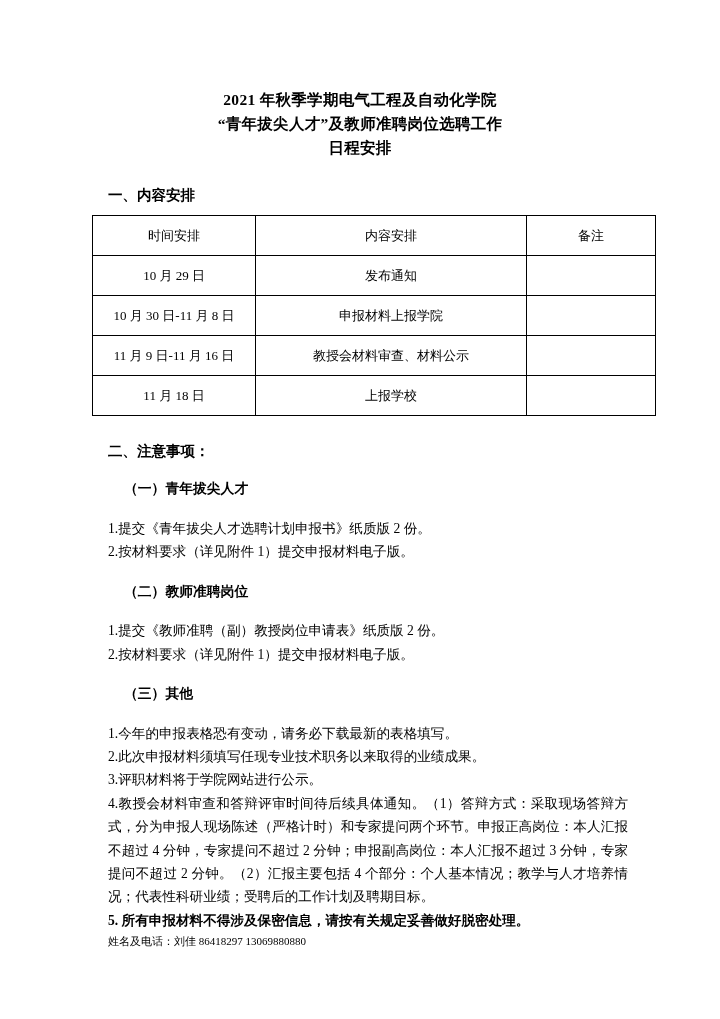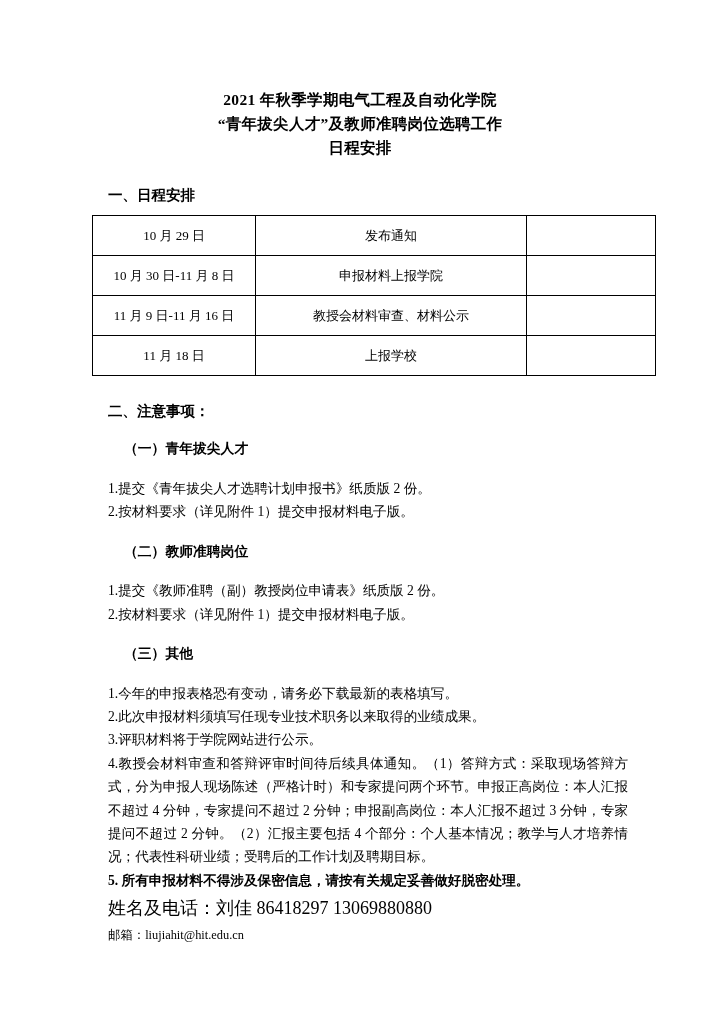--- a/index.html
+++ b/index.html
@@ -71,44 +71,49 @@
     font-weight: bold;
     font-size: 13.8px;
     line-height: 1.72;
     margin: 16px;
     padding-left: 16px;
   }
   .bold-line {
     font-weight: bold;
   }
   .contact-line {
-    font-size: 18px;
+    font-size: 11px;
     line-height: 1.8;
     padding-left: 16px;
     margin: 0;
   }
   .contact-line.small {
     font-size: 12.4px;
   }
 </style>
 </head>
 <body>
 
 <div class="page">
 
   <div class="doc-title">
     <div>2021 年秋季学期电气工程及自动化学院</div>
     <div>“青年拔尖人才”及教师准聘岗位选聘工作</div>
     <div>日程安排</div>
   </div>
 
-  <div class="section-heading">一、日程安排</div>
+  <div class="section-heading">一、内容安排</div>
 
   <table class="schedule">
     <tbody>
+        <tr>
+      <td class="c1">时间安排</td>
+      <td class="c2">内容安排</td>
+      <td class="c3">备注</td>
+    </tr>
     <tr>
       <td class="c1">10 月 29 日</td>
       <td class="c2">发布通知</td>
       <td class="c3"></td>
     </tr>
     <tr>
       <td class="c1">10 月 30 日-11 月 8 日</td>
       <td class="c2">申报材料上报学院</td>
       <td class="c3"></td>
     </tr>
@@ -136,15 +141,14 @@
   <p class="body-text">2.按材料要求（详见附件 1）提交申报材料电子版。</p>
 
   <div class="sub-heading">（三）其他</div>
   <p class="body-text">1.今年的申报表格恐有变动，请务必下载最新的表格填写。</p>
   <p class="body-text">2.此次申报材料须填写任现专业技术职务以来取得的业绩成果。</p>
   <p class="body-text">3.评职材料将于学院网站进行公示。</p>
   <p class="body-text">4.教授会材料审查和答辩评审时间待后续具体通知。（1）答辩方式：采取现场答辩方式，分为申报人现场陈述（严格计时）和专家提问两个环节。申报正高岗位：本人汇报不超过 4 分钟，专家提问不超过 2 分钟；申报副高岗位：本人汇报不超过 3 分钟，专家提问不超过 2 分钟。（2）汇报主要包括 4 个部分：个人基本情况；教学与人才培养情况；代表性科研业绩；受聘后的工作计划及聘期目标。</p>
   <p class="body-text bold-line">5. 所有申报材料不得涉及保密信息，请按有关规定妥善做好脱密处理。</p>
 
   <p class="contact-line">姓名及电话：刘佳   86418297  13069880880</p>
-  <p class="contact-line small">邮箱：liujiahit@hit.edu.cn</p>
 
 </div>
 
 </body></html>

